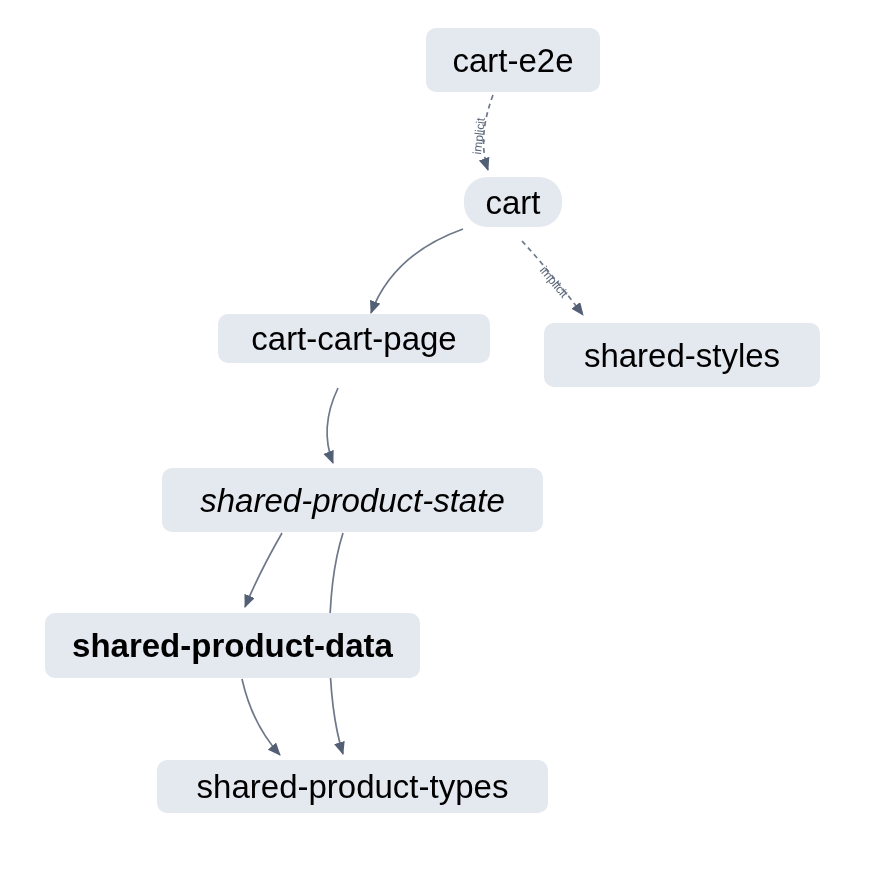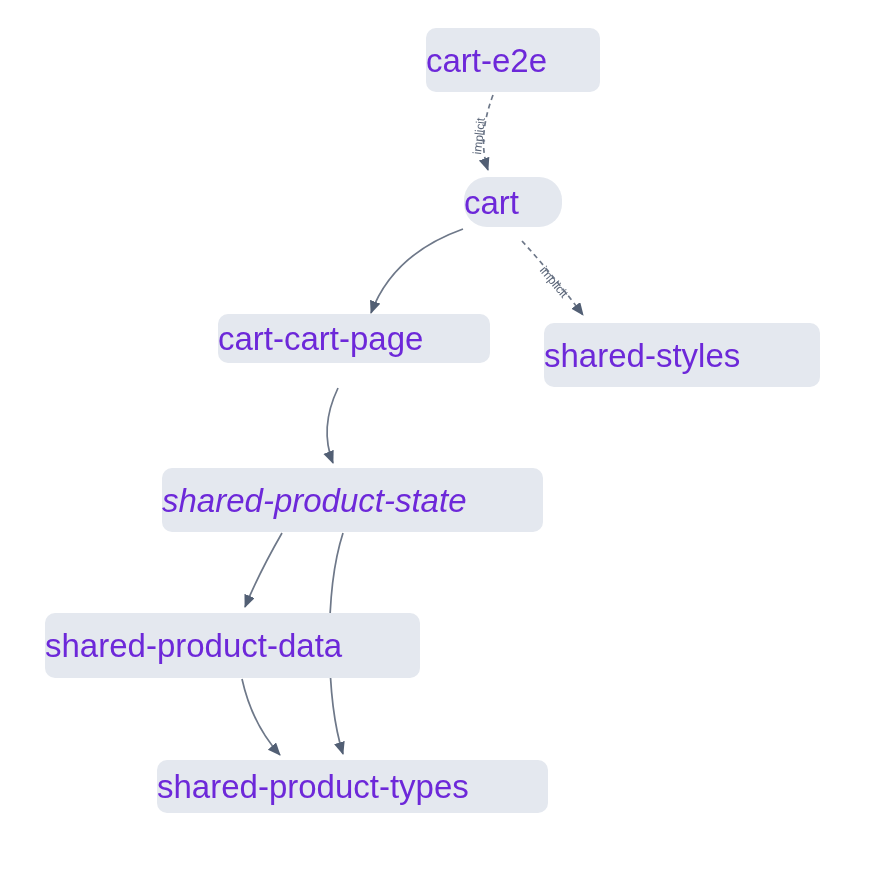--- a/index.html
+++ b/index.html
@@ -28,23 +28,24 @@
     stroke-width: 1.7px;
   }
   .edge.implicit {
     stroke-dasharray: 5 4;
   }
   .node {
     position: absolute;
     z-index: 2;
     display: flex;
     align-items: center;
+    justify-content: center;
     background: #e4e8ef;
     border-radius: 10px;
-    color: #6d28d9;
+    color: #000000;
     font-size: 33px;
     line-height: 1;
     white-space: nowrap;
     cursor: pointer;
   }
   .edge-label {
     position: absolute;
     z-index: 3;
     font-size: 12px;
     color: #5a6578;
@@ -59,21 +60,21 @@
     left: 554px;
     top: 282px;
     transform: translate(-50%, -50%) rotate(50deg);
   }
   
   .n-cart-e2e              { left: 426px; top:  28px; width: 174px; height: 64px; }
   .n-cart                  { left: 464px; top: 177px; width:  98px; height: 50px; border-radius: 23px; }
   .n-cart-cart-page        { left: 218px; top: 314px; width: 272px; height: 49px; }
   .n-shared-styles         { left: 544px; top: 323px; width: 276px; height: 64px; }
   .n-shared-product-state  { left: 162px; top: 468px; width: 381px; height: 64px; font-style: italic; }
-  .n-shared-product-data   { left:  45px; top: 613px; width: 375px; height: 65px; }
+  .n-shared-product-data   { left:  45px; top: 613px; width: 375px; height: 65px; font-weight: bold; }
   .n-shared-product-types  { left: 157px; top: 760px; width: 391px; height: 53px; }
 </style>
 </head>
 <body>
 
 <div class="canvas">
 
   <svg class="edges" width="896" height="886" viewBox="0 0 896 886" xmlns="http://www.w3.org/2000/svg">
     <defs>
       <marker id="arrow" markerUnits="userSpaceOnUse" markerWidth="14" markerHeight="12" refX="12" refY="5.5" orient="auto">

